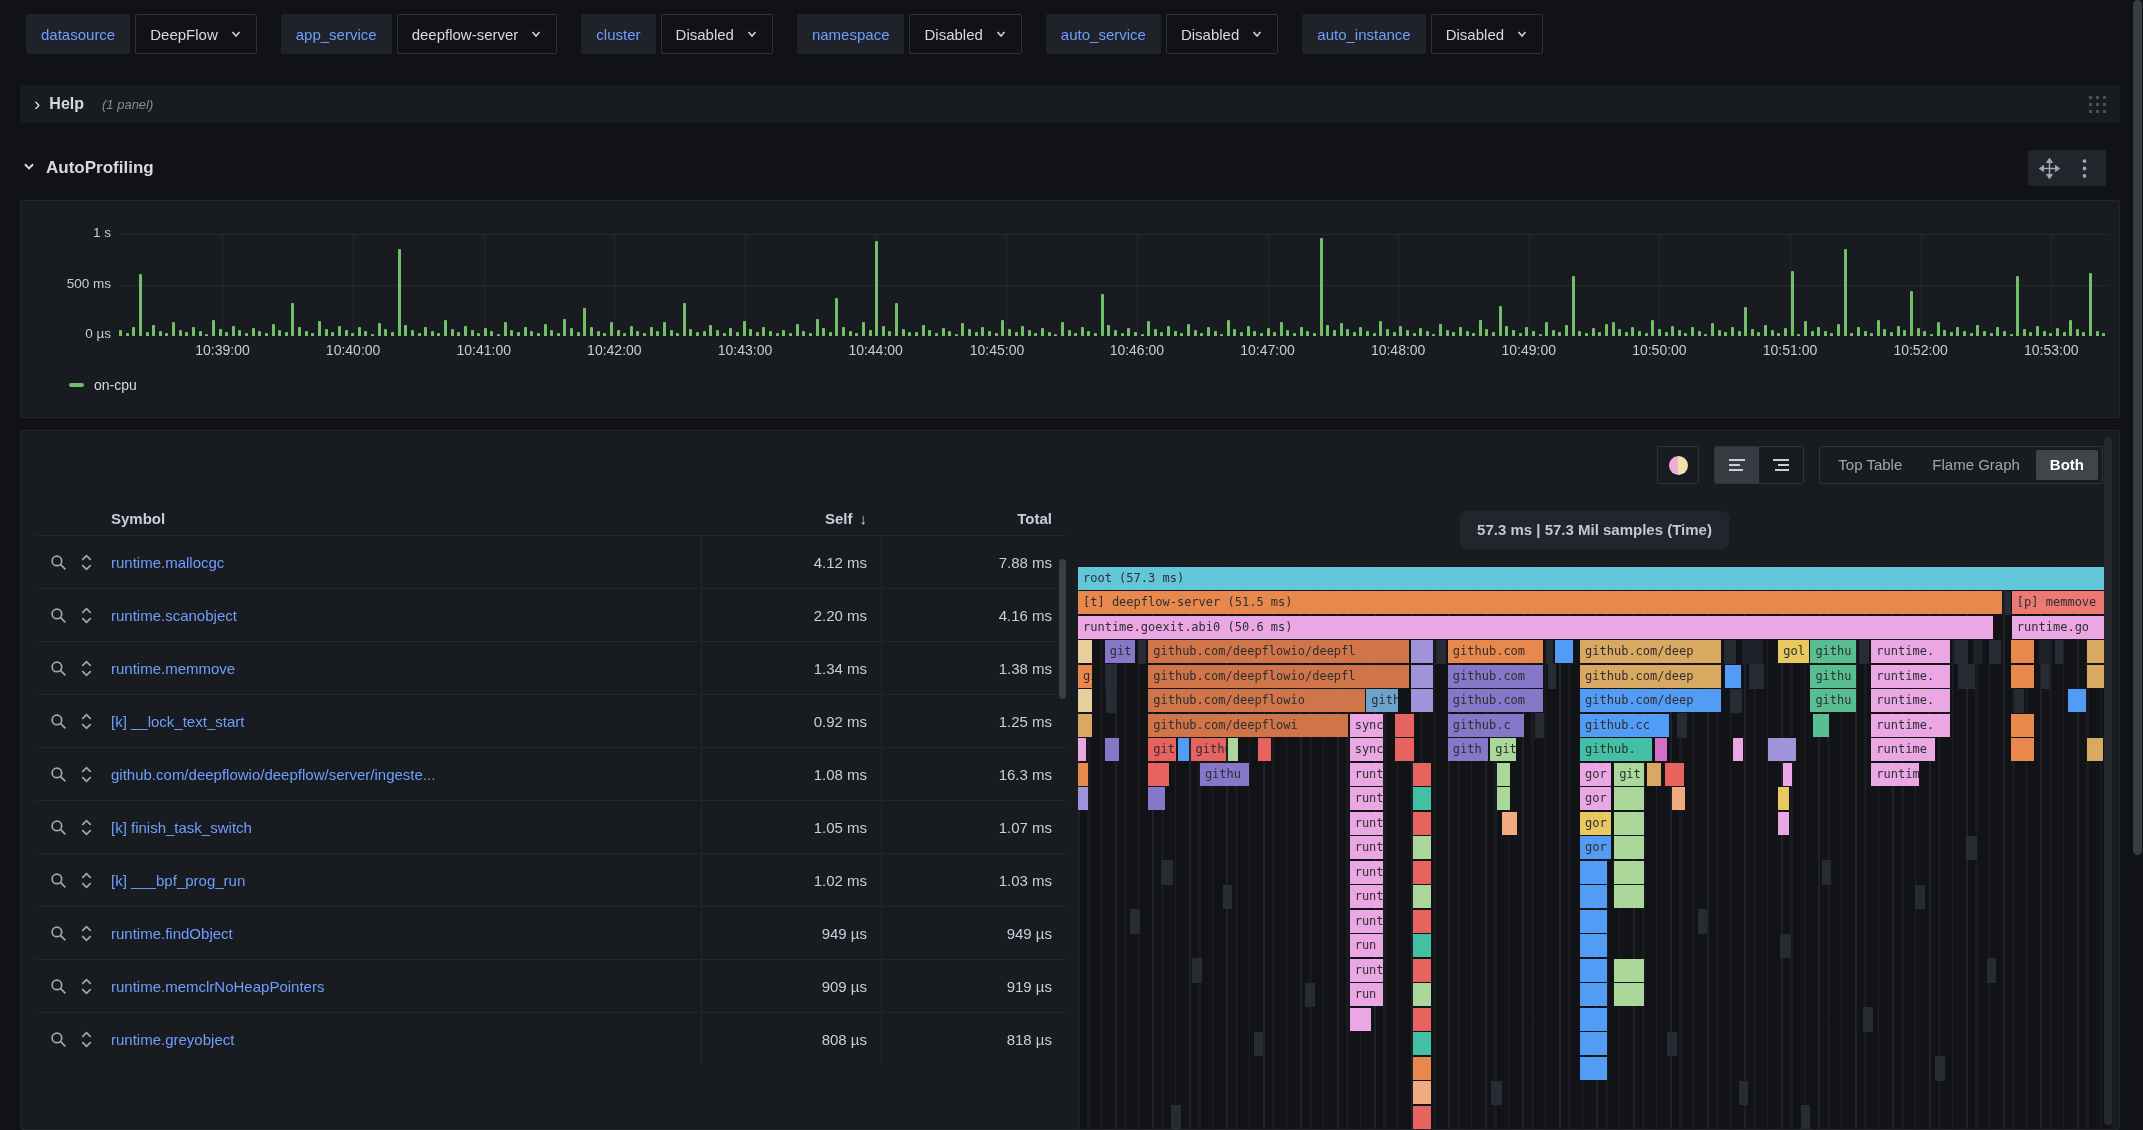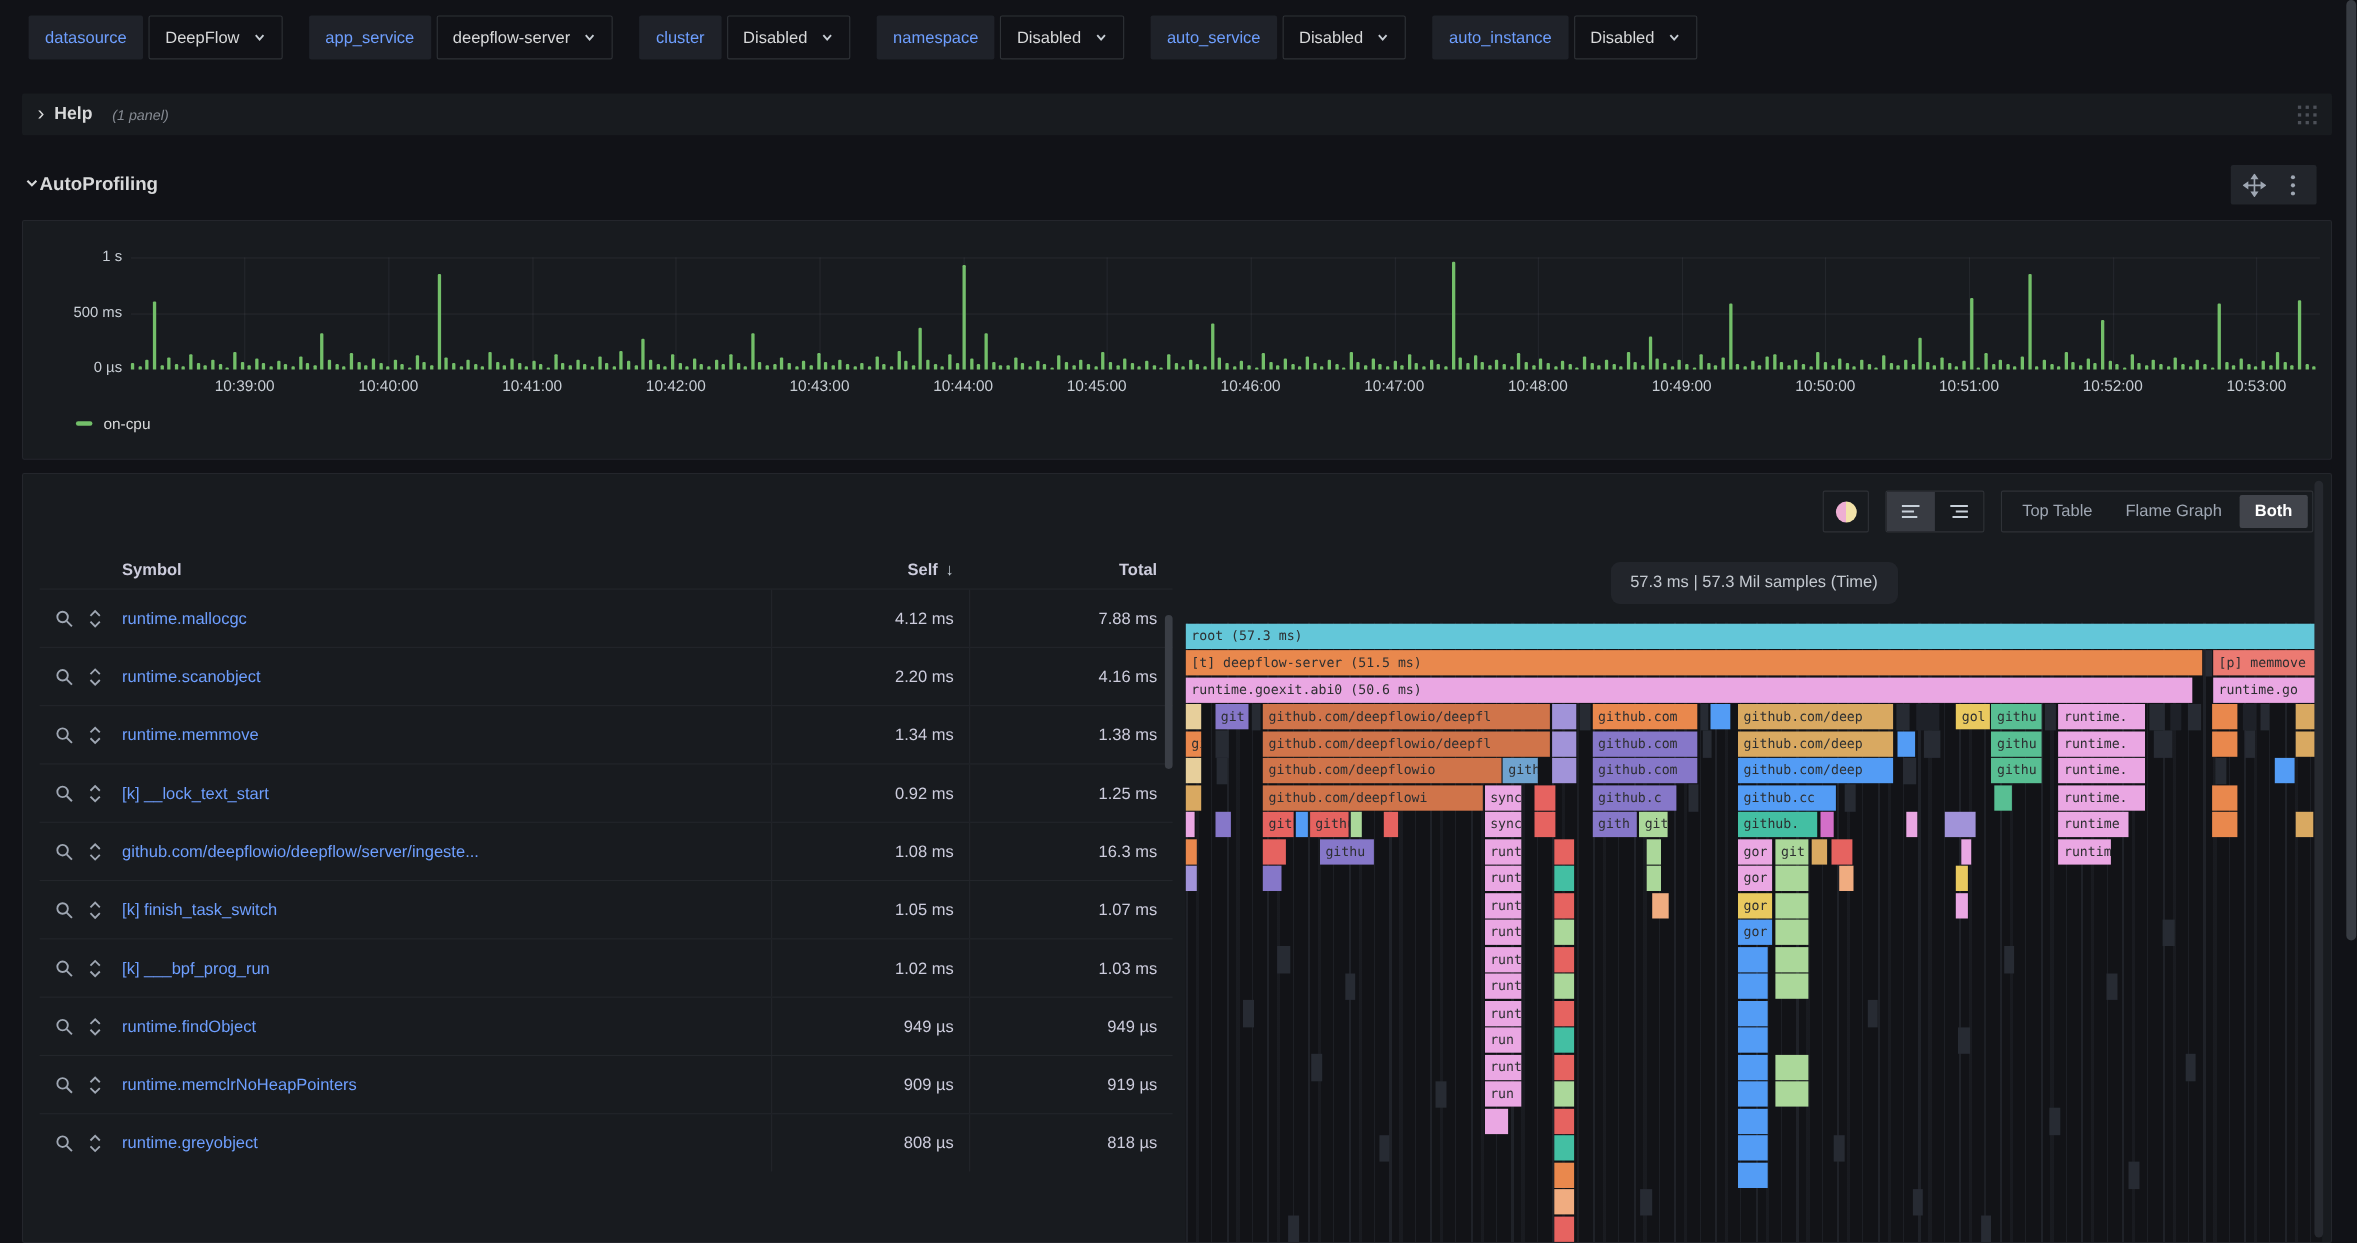--- a/index.html
+++ b/index.html
@@ -14,21 +14,21 @@
   .chev { display:inline-flex; color:#c7cdd4; }
 
   
   .row-help { position:absolute; left:20px; top:85px; width:2100px; height:38px; background:#181b1f; border-radius:2px; display:flex; align-items:center; padding:0 14px; cursor:pointer; }
   .row-chev { font-size:19px; color:#d8d9da; margin-right:9px; }
   .row-title { font-size:16px; font-weight:600; color:#d8d9da; }
   .panel-count { font-size:13px; font-style:italic; color:#868b93; margin-left:18px; }
   .drag-dots { margin-left:auto; display:grid; grid-template-columns:repeat(3,3px); grid-auto-rows:3px; gap:4px; }
   .drag-dots i { background:#4c5058; display:block; }
 
-  .row-auto { position:absolute; left:22px; top:150px; height:36px; display:flex; align-items:center; cursor:pointer; }
+  .row-auto { position:absolute; left:22px; top:150px; height:36px; display:flex; align-items:center; gap:10px; cursor:pointer; }
   .row-auto .row-title { font-size:17px; }
   .hover-toolbar { position:absolute; left:2028px; top:150px; width:78px; height:36px; background:#22252b; border-radius:2px; display:flex; align-items:center; justify-content:space-evenly; }
   .tool-btn { display:flex; align-items:center; justify-content:center; width:26px; height:26px; cursor:pointer; }
 
   
   .panel { position:absolute; background:#181b1f; border:1px solid #24262c; border-radius:2px; }
   .chart-panel { left:20px; top:200px; width:2100px; height:218px; }
   .flame-panel { left:20px; top:430px; width:2100px; height:700px; overflow:hidden; }
 
   
@@ -63,21 +63,21 @@
   .cell-icons { display:flex; gap:13px; padding-left:14px; align-items:center; }
   .cell-icons span { display:flex; cursor:pointer; }
   .cell-symbol { color:#6e9fff; overflow:hidden; white-space:nowrap; text-overflow:ellipsis; padding-right:10px; cursor:pointer; }
   .cell-num { text-align:right; padding-right:14px; border-left:1px solid #23262b; height:100%; display:flex; align-items:center; justify-content:flex-end; color:#ccccdc; }
   .h-num { display:flex; justify-content:flex-end; padding-right:14px; gap:7px; cursor:pointer; }
   .sort-arrow { color:#c7d0d9; }
   .t-scroll { position:absolute; left:1038px; top:128px; width:7px; height:140px; background:#3a3e45; border-radius:4px; }
 
   
   .flame { position:absolute; left:1057px; top:0; width:1033px; height:700px; }
-  .flame-badge { position:absolute; top:80px; left:50%; transform:translateX(-50%); background:#22252b; border-radius:8px; height:38px; line-height:38px; padding:0 18px; font-size:15px; color:#c4c9d0; white-space:nowrap; }
+  .flame-badge { position:absolute; top:80px; left:50%; transform:translateX(-50%); background:#22252b; border-radius:8px; height:38px; line-height:38px; padding:0 18px; font-size:15px; color:#c4c9d0; white-space:nowrap;font-weight:bold; }
   .flame-rows { position:absolute; top:135px; left:0; right:0; bottom:0; background-color:#121317;
     background-image:repeating-linear-gradient(90deg, rgba(42,46,54,.55) 0 2px, transparent 2px 9px, rgba(42,46,54,.30) 9px 12px, transparent 12px 23px, rgba(42,46,54,.45) 23px 24px, transparent 24px 37px); }
   .f-row { position:relative; height:24.5px; }
   .f-seg { position:absolute; top:0.75px; height:23px; font-family:"DejaVu Sans Mono",monospace; font-size:12px; color:#2d2f31; line-height:23px; padding-left:5px; overflow:hidden; white-space:nowrap; cursor:pointer; }
   .f-scroll { position:absolute; right:7px; top:6px; height:688px; width:8px; background:#26292f; border-radius:4px; }
 
   .page-scroll { position:absolute; right:1px; top:0; width:9px; height:1130px; }
   .page-scroll .thumb { position:absolute; top:0; width:9px; height:855px; background:#383c43; border-radius:5px; }
 </style>
 </head>

